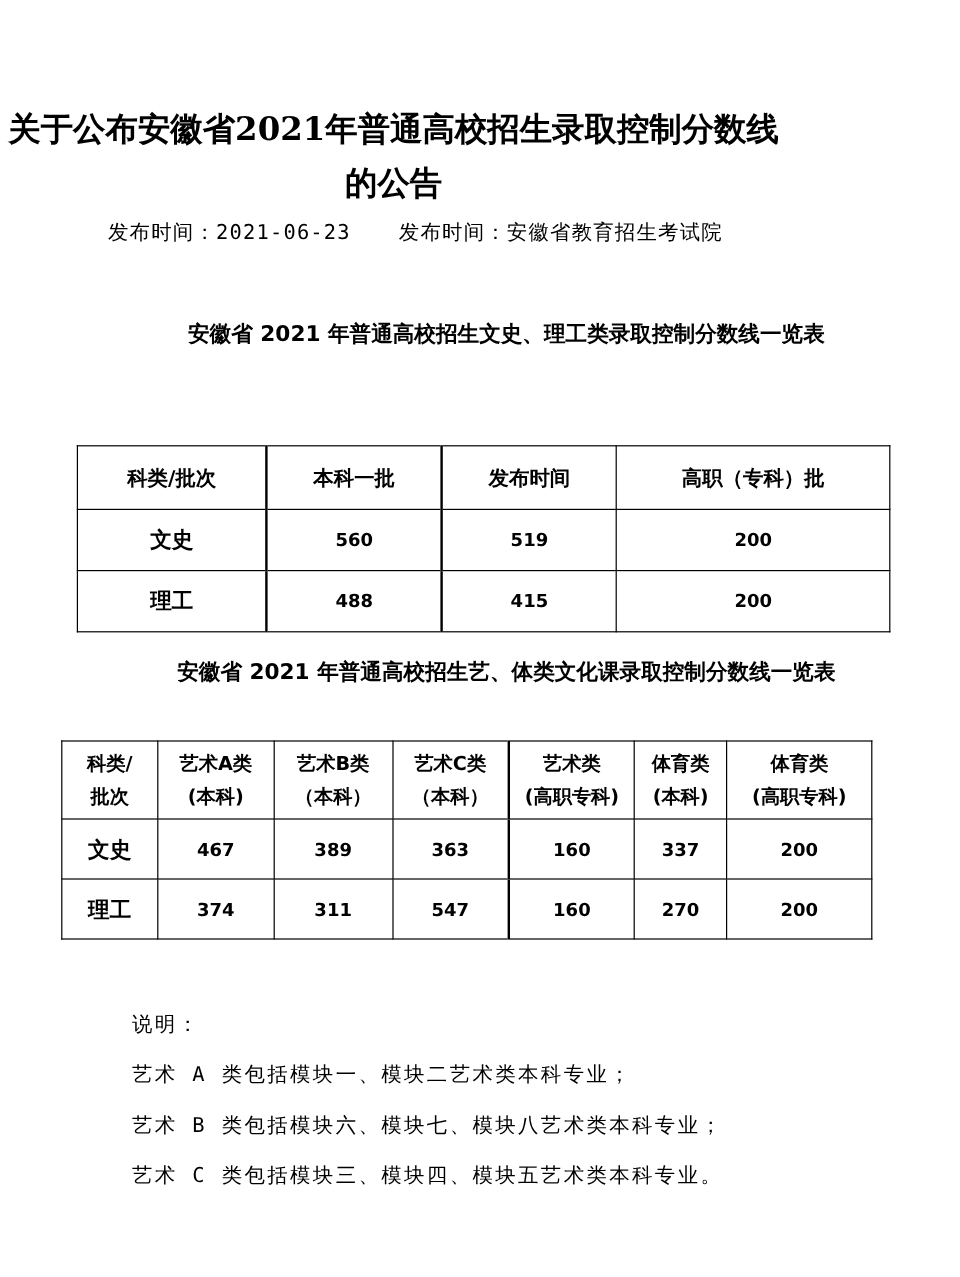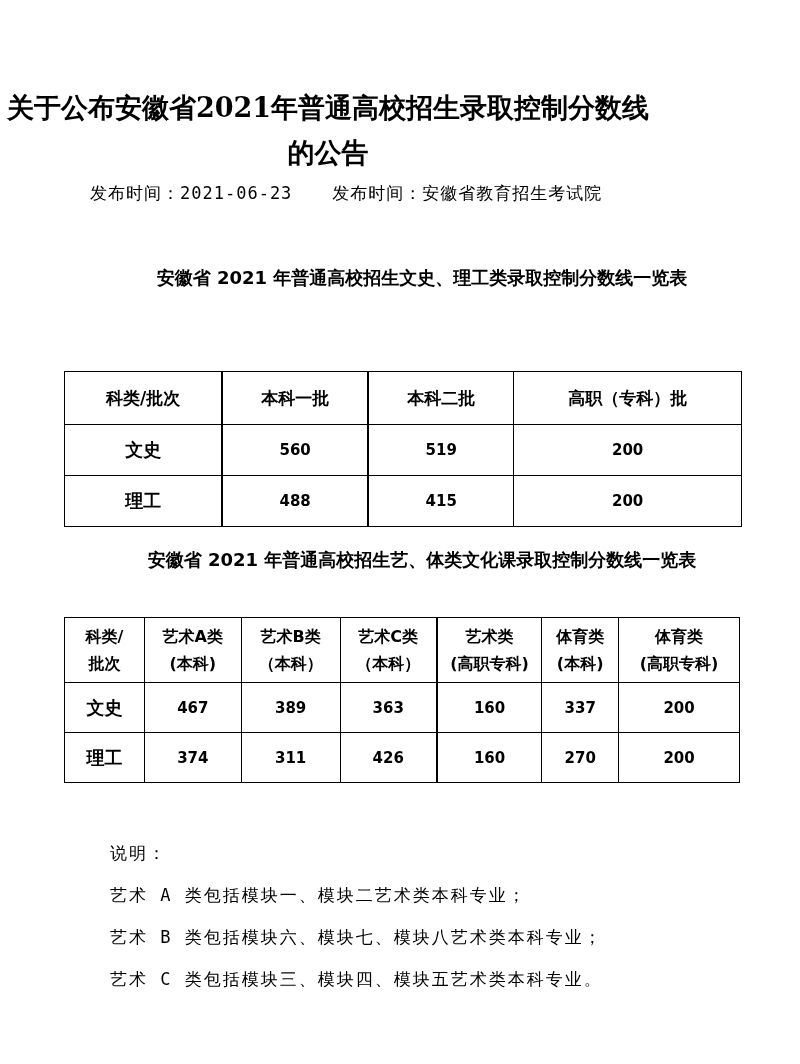--- a/index.html
+++ b/index.html
@@ -11,21 +11,21 @@
   .meta span { margin-right: 40px; }
   .sec-title { position: absolute; left: 0; width: 800px; text-align: center; font-family: "DejaVu Sans", sans-serif; font-weight: bold; font-size: 18px; padding-left: 22px; }
   .sec1 { top: 266px; }
   .sec2 { top: 548px; }
   table { position: absolute; border-collapse: collapse; font-family: "DejaVu Sans", sans-serif; font-weight: bold; }
   td, th { border: 1.5px solid #000; text-align: center; padding: 0; }
   .t1 { left: 64px; top: 334px; width: 678px; margin-top: 37px; }
   .t1 th { height: 52px; font-size: 17px; }
   .t1 td { height: 50px; font-size: 15px; }
   .t1 td.rowh { font-size: 18px; }
-  .t2 { left: 64px; top: 617px; width: 676px; }
+  .t2 { left: 51px; top: 617px; width: 676px; }
   .t2 th { height: 64px; font-size: 16px; line-height: 27px; }
   .t2 td { height: 49px; font-size: 15px; }
   .t2 td.rowh { font-size: 18px; }
   .thick-left { border-left: 2.5px solid #000 !important; }
   .notes { position: absolute; left: 110px; top: 842px; font-family: "DejaVu Sans Mono", monospace; font-size: 17px; letter-spacing: 2px; }
   .notes div { height: 42px; }
 </style>
 </head>
 <body>
 
@@ -39,21 +39,21 @@
   <colgroup>
       <col style="width:158px">
       <col style="width:146px">
       <col style="width:146px">
       <col style="width:228px">
     </colgroup>
   <tbody>
       <tr>
     <th>科类/批次</th>
     <th class="thick-left">本科一批</th>
-    <th class="thick-left">本科二批</th>
+    <th class="thick-left">发布时间</th>
     <th>高职（专科）批</th>
   </tr>
   <tr>
     <td class="rowh">文史</td>
     <td class="thick-left">560</td>
     <td class="thick-left">519</td>
     <td>200</td>
   </tr>
   <tr>
     <td class="rowh">理工</td>
@@ -113,21 +113,21 @@
     <td>389</td>
     <td>363</td>
     <td class="thick-left">160</td>
     <td>337</td>
     <td>200</td>
   </tr>
   <tr>
     <td class="rowh">理工</td>
     <td>374</td>
     <td>311</td>
-    <td>426</td>
+    <td>547</td>
     <td class="thick-left">160</td>
     <td>270</td>
     <td>200</td>
   </tr>
 </tbody>
   </table>
 
 <div class="notes">
   <div>说明：</div>
   <div>艺术 A 类包括模块一、模块二艺术类本科专业；</div>

